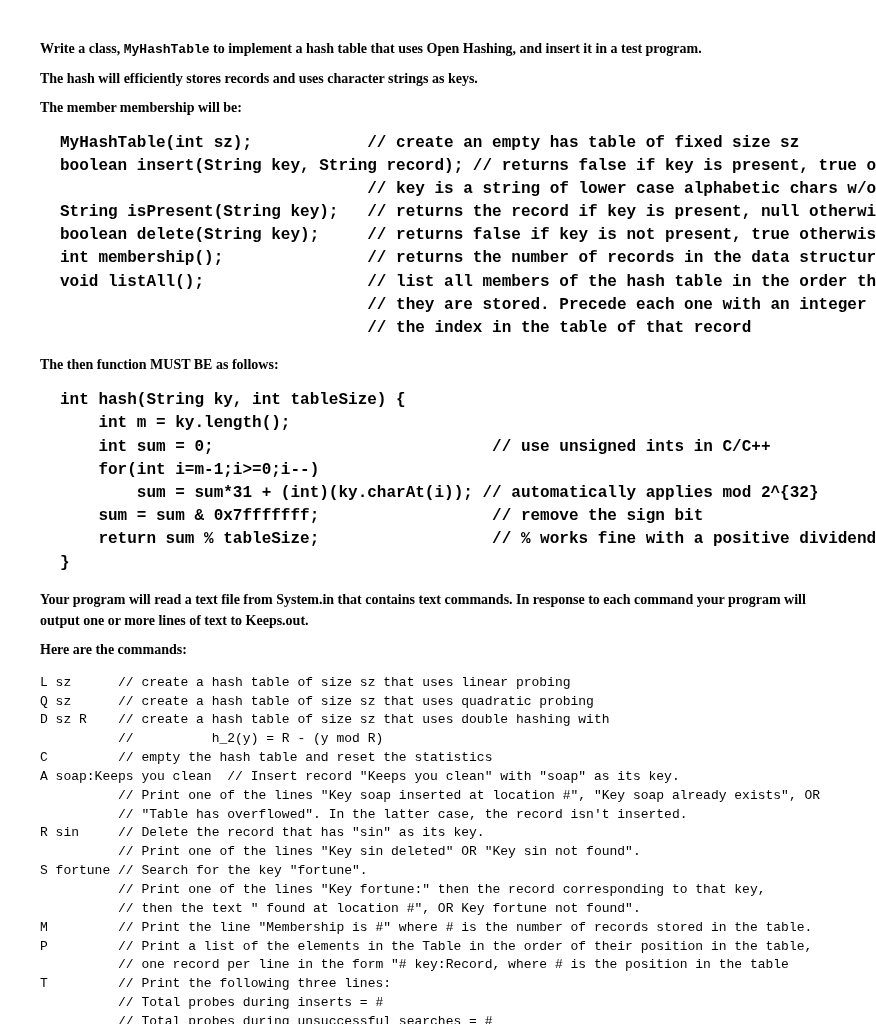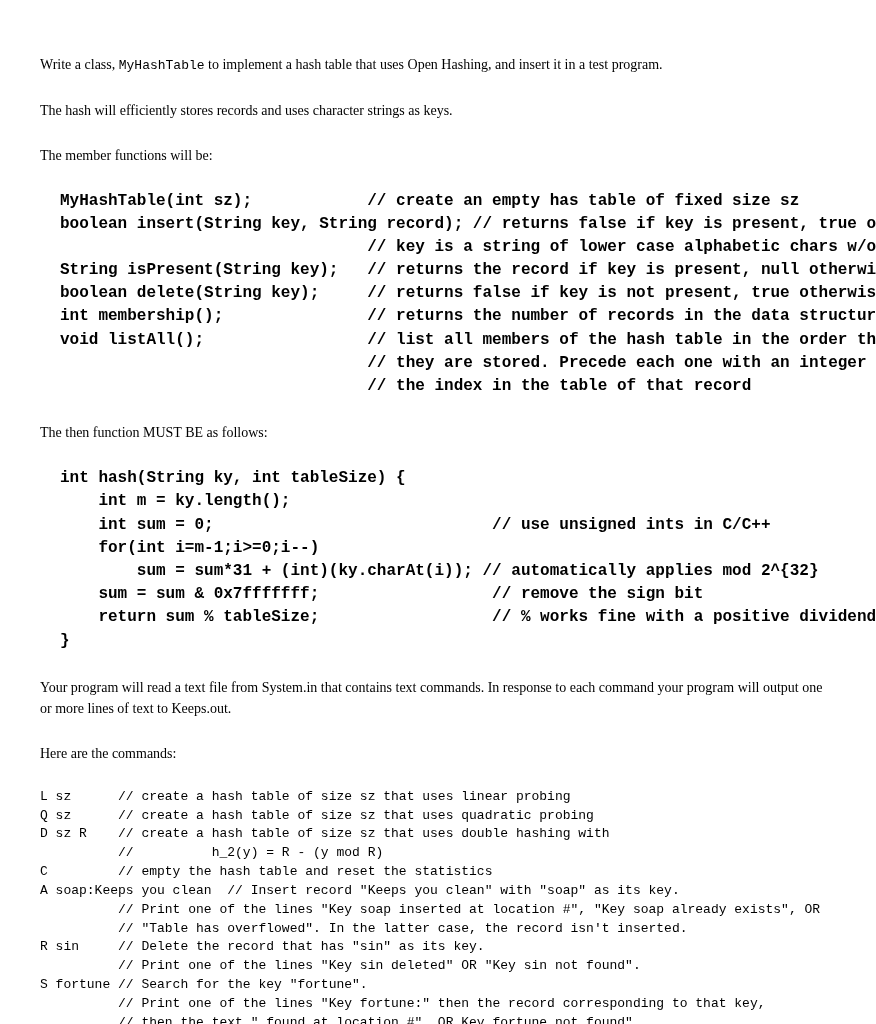--- a/index.html
+++ b/index.html
@@ -6,21 +6,22 @@
       font-family: Georgia, 'Times New Roman', serif;
       max-width: 876px;
       margin: 0;
       padding: 30px 40px;
       color: #000;
       font-size: 14px;
       line-height: 1.5;
       background: #fff;
     }
     .para {
-      margin: 24px 0;
+      margin: 8px 0;
+      font-weight: bold;
     }
     .code {
       font-family: 'Courier New', Courier, monospace;
       font-size: 13px;
     }
     pre {
       font-family: 'Courier New', Courier, monospace;
       font-size: 16px;
       white-space: pre;
       margin: 14px 0 14px 20px;
@@ -37,21 +38,21 @@
   </style>
 </head>
 <body>
 
 <div class="para">
   <span>Write a class, </span><span class="code">MyHashTable</span><span> to implement a hash table that uses Open Hashing, and insert it in a test program.</span>
 </div>
 
 <div class="para">The hash will efficiently stores records and uses character strings as keys.</div>
 
-<div class="para">The member functions will be:</div>
+<div class="para">The member membership will be:</div>
 
 <pre>MyHashTable(int sz);            // create an empty has table of fixed size sz
 boolean insert(String key, String record); // returns false if key is present, true otherwise
                                 // key is a string of lower case alphabetic chars w/o spaces.
 String isPresent(String key);   // returns the record if key is present, null otherwise
 boolean delete(String key);     // returns false if key is not present, true otherwise
 int membership();               // returns the number of records in the data structure
 void listAll();                 // list all members of the hash table in the order that
                                 // they are stored. Precede each one with an integer giving
                                 // the index in the table of that record</pre>

